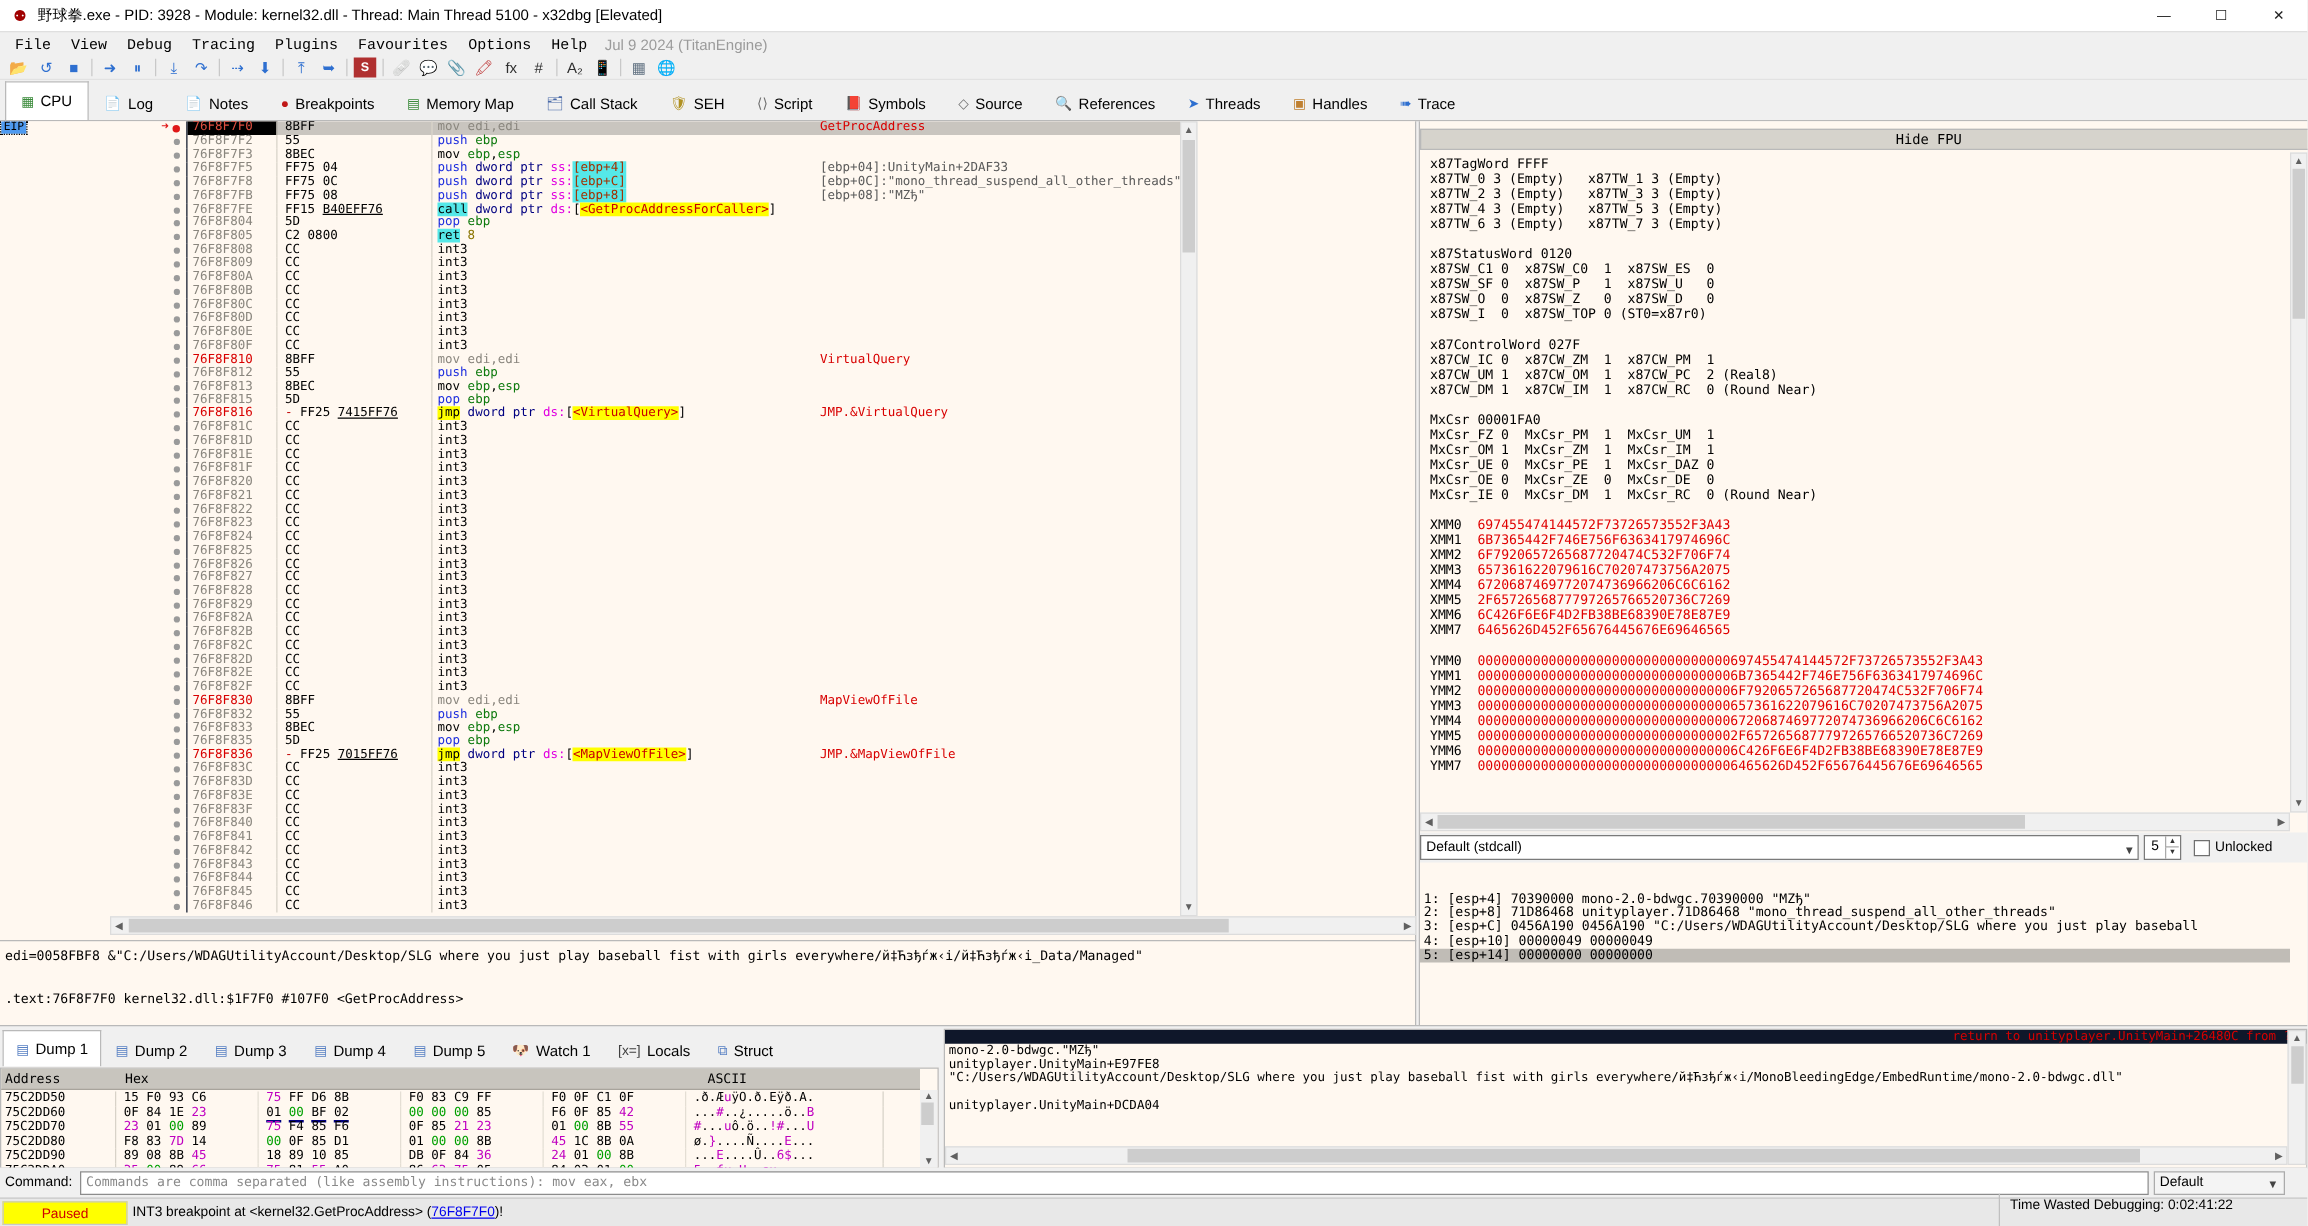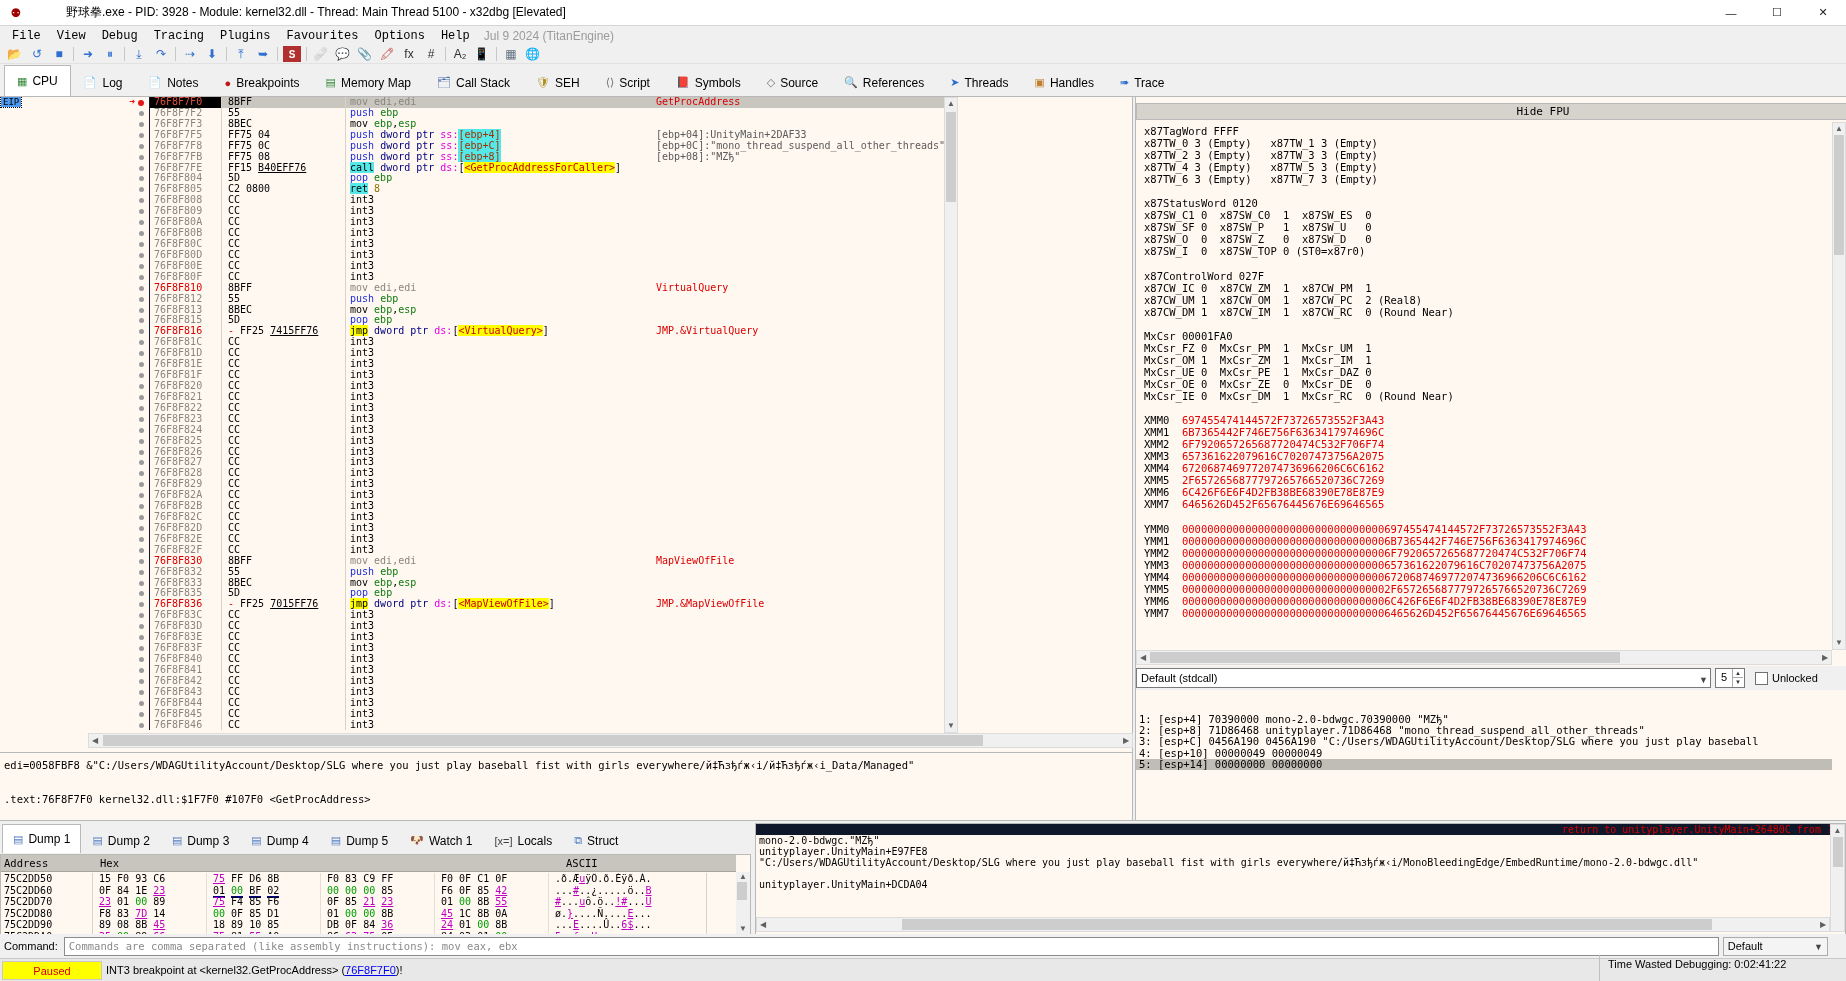--- a/index.html
+++ b/index.html
@@ -3,21 +3,21 @@
 <meta charset="utf-8">
 <style>
   * { margin:0; padding:0; box-sizing:border-box; }
   html,body { width:1846px; height:981px; overflow:hidden; }
   body { font-family:"Liberation Sans", sans-serif; font-size:12px; background:#F0F0F0; color:#000; position:relative; }
   .mono { font-family:"DejaVu Sans Mono", monospace; }
 
   
   #titlebar { position:absolute; left:0; top:0; width:1846px; height:26px; background:#FFFFFF; border-bottom:1px solid #D5D5D5; display:flex; align-items:center; }
   #titlebar .appicon { width:16px; height:16px; margin:0 6px 0 8px; font-size:12px; line-height:16px; text-align:center; color:#A00000; }
-  #titlebar .title { font-size:12px; color:#000; white-space:nowrap;margin-left:36px; }
+  #titlebar .title { font-size:12px; color:#000; white-space:nowrap; }
   #titlebar .wbtns { margin-left:auto; display:flex; height:26px; }
   #titlebar .wbtn { width:46px; height:26px; display:flex; align-items:center; justify-content:center; font-size:11px; color:#222; }
 
   
   #menubar { position:absolute; left:0; top:26px; width:1846px; height:19px; background:#F0F0F0; display:flex; align-items:center; padding-left:4px; }
   .menu-item { padding:2px 8px; color:#000;font-family:Liberation Mono, monospace; }
   #menu-date { color:#9B9B9B; margin-left:6px; }
 
   
   #toolbar { position:absolute; left:0; top:45px; width:1846px; height:19px; background:#F0F0F0; display:flex; align-items:center; padding-left:4px; border-bottom:1px solid #E2E2E2;}
@@ -104,21 +104,21 @@
   .dtab .ticon { margin-right:5px; font-size:11px; }
 
   #dumppanel { position:absolute; left:0; top:33px; width:751px; height:81px; background:#FFF8F0; border:1px solid #B9B9B9; }
   #dumphdr { position:absolute; left:0; top:0; width:735px; height:17px; background:#C8C5BE; border-bottom:1px solid #A8A49C; font-size:10.5px; }
   #dumphdr span { position:absolute; top:2px; }
   #dump-rows { position:absolute; left:0; top:18px; width:735px; height:62px; overflow:hidden; }
   .durow { height:11.5px; line-height:11.5px; font-size:10px; white-space:pre; display:flex; }
   .durow .da { width:92px; flex:0 0 92px; padding-left:3px; border-right:1px solid #D8D2C8; color:#000; }
   .durow .dg { width:114px; flex:0 0 114px; padding-left:6px; border-right:1px solid #E4DED4; }
   .durow .dascii { padding-left:6px; border-right:1px solid #D8D2C8; width:158px; flex:0 0 158px;}
-  .b-zero { color:#00A000; } .b-print { color:#C000C0;text-decoration:underline; }
+  .b-zero { color:#00A000; } .b-print { color:#C000C0; }
   .u-line { border-bottom:2px solid #000080; }
   #dump-vscroll { left:735px; top:17px; width:14px; height:62px; border:none; }
   #dump-vscroll .thumb { left:1px; top:10px; width:10px; height:18px; }
 
   #stackpanel { position:absolute; left:755px; top:2px; width:1091px; height:112px; background:#FFF8F0; border:1px solid #B9B9B9; }
   .srow { height:11.1px; line-height:11.1px; font-size:10px; white-space:pre; padding-left:3px; }
   .srow.sel { background:#0f172a;text-align:right; }
   .srow.red { color:#D80000; }
   #stack-hscroll { left:0px; top:93px; width:1074px; height:15px; }
   #stack-hscroll .thumb { top:1px; left:145px; height:11px; width:810px; }

